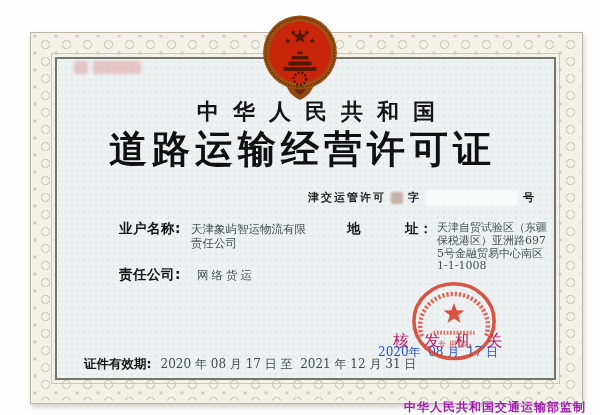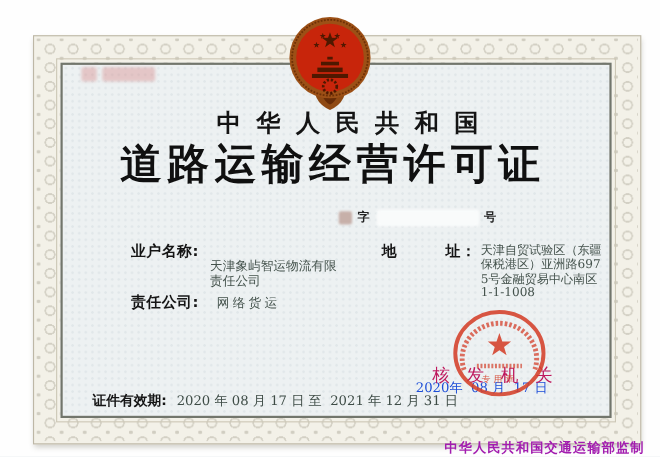--- a/index.html
+++ b/index.html
@@ -54,21 +54,21 @@
   }
   .redact-small{width:12px;height:12px;background:#c7b0a9;filter:blur(1px);border-radius:2px;}
   .redact-long{width:92px;height:14px;background:#f9fbfb;filter:blur(1.1px);border-radius:2px;box-shadow:0 0 2px rgba(255,255,255,.9);}
   
   .lbl{position:absolute;font-size:13.5px;font-weight:bold;letter-spacing:.5px;color:#151515;}
   .val{
     position:absolute;font-family:"DejaVu Serif","Liberation Serif",serif;
     color:#44524c;white-space:pre-line;
   }
   .owner-label{left:119px;top:220px;}
-  .owner-value{left:191px;top:222px;width:116px;font-size:11.5px;line-height:14px;margin-top:12px;}
+  .owner-value{left:191px;top:222px;width:116px;font-size:11.5px;line-height:14px;}
   .addr-label{left:347px;top:220px;width:86px;display:flex;justify-content:space-between;}
   .addr-value{left:437px;top:222px;width:124px;font-size:11px;line-height:12.8px;}
   .scope-label{left:119px;top:266px;}
   .scope-value{left:197px;top:268px;font-size:11.5px;letter-spacing:3px;text-align:center;}
   
   .validity{position:absolute;left:84px;top:353px;white-space:nowrap;}
   .validity .vl{font-size:12.5px;font-weight:bold;color:#151515;}
   .validity .vv{font-family:"DejaVu Serif","Liberation Serif",serif;font-size:12px;color:#3e4c46;white-space:pre;margin-left:4px;}
   .issuer-label{
     position:absolute;left:393px;top:331px;z-index:1;
@@ -117,20 +117,21 @@
 
 <div class="watermark">
   <span class="seg s1"></span>
   <span class="seg s2"></span>
 </div>
 
 <div class="country">中华人民共和国</div>
 <div class="doc-title">道路运输经营许可证</div>
 
 <div class="serial-row">
+  <span>津交运管许可</span>
   <span class="redact-small"></span>
   <span>字</span>
   <span class="redact-long"></span>
   <span>号</span>
 </div>
 
 <div class="lbl owner-label">业户名称:</div>
 <div class="val owner-value">天津象屿智运物流有限
 责任公司</div>
 

